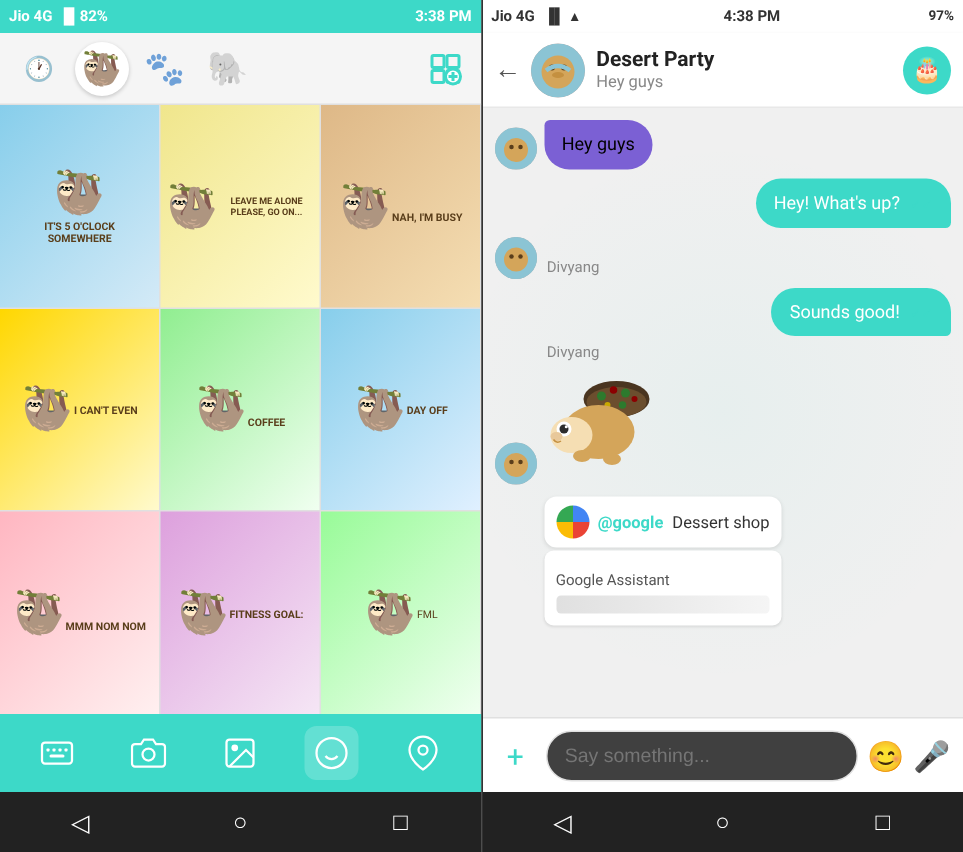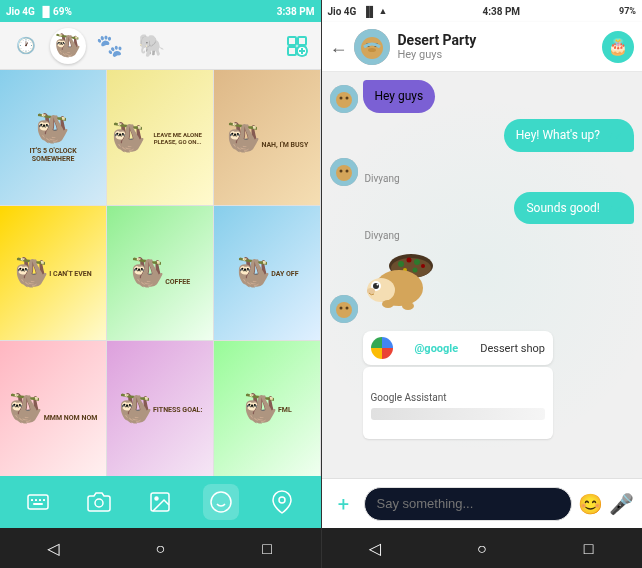--- a/index.html
+++ b/index.html
@@ -289,21 +289,21 @@
       align-items: center;
       justify-content: center;
     }
 
     .google-assist-row {
       background: #fff;
       border-radius: 8px;
       padding: 6px 8px;
       display: flex;
       align-items: center;
-      gap: 22px;
+      gap: 6px;
       box-shadow: 0 1px 3px rgba(0,0,0,0.1);
       margin-top: 2px;
     }
 
     .chat-input-bar {
       height: 50px;
       background: #fff;
       border-top: 1px solid #e0e0e0;
       display: flex;
       align-items: center;
@@ -320,21 +320,21 @@
 
     .chat-input-field {
       flex: 1;
       height: 34px;
       border-radius: 17px;
       border: 1px solid #e0e0e0;
       padding: 0 12px;
       font-size: 13px;
       color: #aaa;
       outline: none;
-      background: #0f172a;
+      background: #404040;
     }
 
     .input-emoji-btn { font-size: 20px; color: #aaa; }
     .input-mic-btn { font-size: 20px; color: #aaa; }
 
     .nav-bar-right {
       height: 40px;
       background: #222;
       display: flex;
       align-items: center;
@@ -371,21 +371,21 @@
     }
   </style>
 </head>
 <body>
 
 <div class="left-panel">
 
   <div class="status-bar-left">
     <span class="carrier">Jio 4G</span>
     <span>▐▌</span>
-    <span>69%</span>
+    <span>82%</span>
     <span class="time">3:38 PM</span>
   </div>
 
   <div class="sticker-tabs">
     <div class="sticker-tab-icon" style="font-size:16px; color:#888;">🕐</div>
     <div class="sticker-tab-icon active" style="font-size:22px;">🦥</div>
     <div class="sticker-tab-icon" style="font-size:22px; opacity:0.6;">🐾</div>
     <div class="sticker-tab-icon" style="font-size:22px; opacity:0.6;">🐘</div>
     <div class="sticker-tab-add" style="margin-left:auto; font-size:20px; color:#3dd9c8;">
       <svg width="24" height="24" viewBox="0 0 24 24" fill="none" stroke="#3dd9c8" stroke-width="2">
@@ -448,21 +448,21 @@
     </div>
     <div class="sticker-cell sticker-sloth-8">
       <div class="sticker-art">
         <div style="font-size:28px;">🦥</div>
         <div style="font-size:7px;font-weight:bold;color:#5a3e1b;text-align:center;margin-top:2px;">FITNESS GOAL:</div>
       </div>
     </div>
     <div class="sticker-cell sticker-sloth-9">
       <div class="sticker-art">
         <div style="font-size:28px;">🦥</div>
-        <div style="font-size:7px;font-weight:bold;color:#5a3e1b;text-align:center;margin-top:2px;">FML</div>
+        <div style="font-size:7px;font-weight:normal;color:#5a3e1b;text-align:center;margin-top:2px;">FML</div>
       </div>
     </div>
   </div>
 
   <div class="bottom-bar">
     <div class="bottom-bar-icon">
       <svg width="24" height="24" viewBox="0 0 24 24" fill="white">
         <rect x="2" y="5" width="20" height="14" rx="2" fill="none" stroke="white" stroke-width="1.5"></rect>
         <rect x="5" y="9" width="2" height="2" rx="0.5" fill="white"></rect>
         <rect x="9" y="9" width="2" height="2" rx="0.5" fill="white"></rect>
@@ -636,21 +636,21 @@
     </div>
 
     <div class="msg-row received">
       <div class="avatar-small" style="visibility:hidden;"></div>
       <div style="max-width:90%;">
         <div class="google-assist-row">
           <div style="width:22px;height:22px;border-radius:50%;background:conic-gradient(#4285f4 0deg 90deg, #ea4335 90deg 180deg, #fbbc05 180deg 270deg, #34a853 270deg 360deg);flex-shrink:0;"></div>
           <span style="font-size:11px;color:#3dd9c8;font-weight:bold;">@google</span>
           <span style="font-size:11px;color:#333;">Dessert shop</span>
         </div>
-        <div style="background:#fff;border-radius:6px;padding:19px 8px;margin-top:2px;box-shadow:0 1px 2px rgba(0,0,0,0.1);">
+        <div style="background:#fff;border-radius:6px;padding:8px 8px;margin-top:2px;box-shadow:0 1px 2px rgba(0,0,0,0.1);">
           <span style="font-size:10px;color:#555;">Google Assistant</span>
           <div style="width:100%;height:12px;background:linear-gradient(90deg,#e0e0e0,#f5f5f5);border-radius:3px;margin-top:3px;"></div>
         </div>
       </div>
     </div>
 
   </div>
 
   <div class="chat-input-bar">
     <span class="input-add-btn">+</span>

